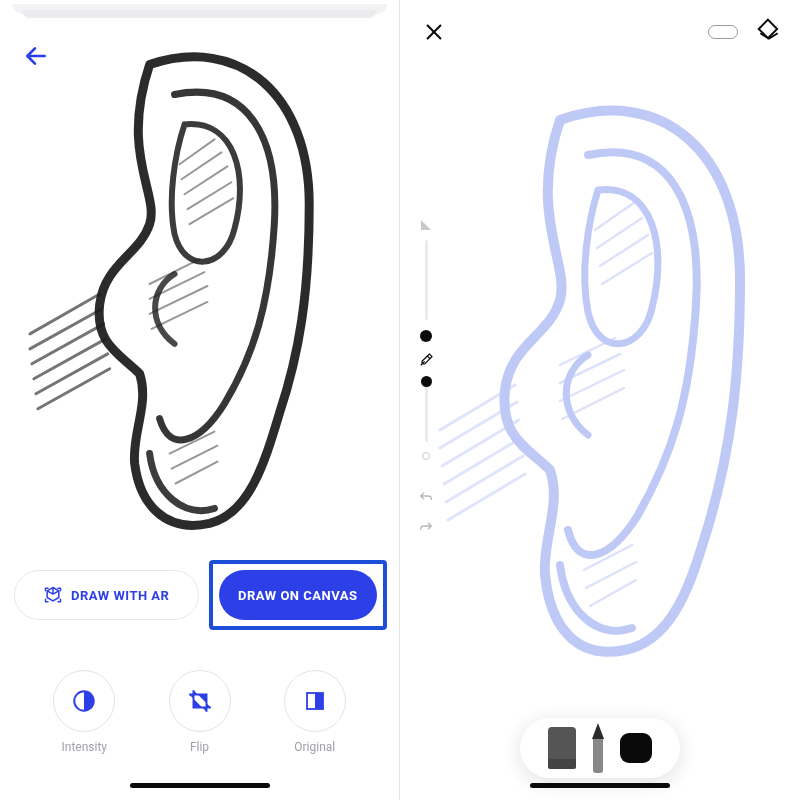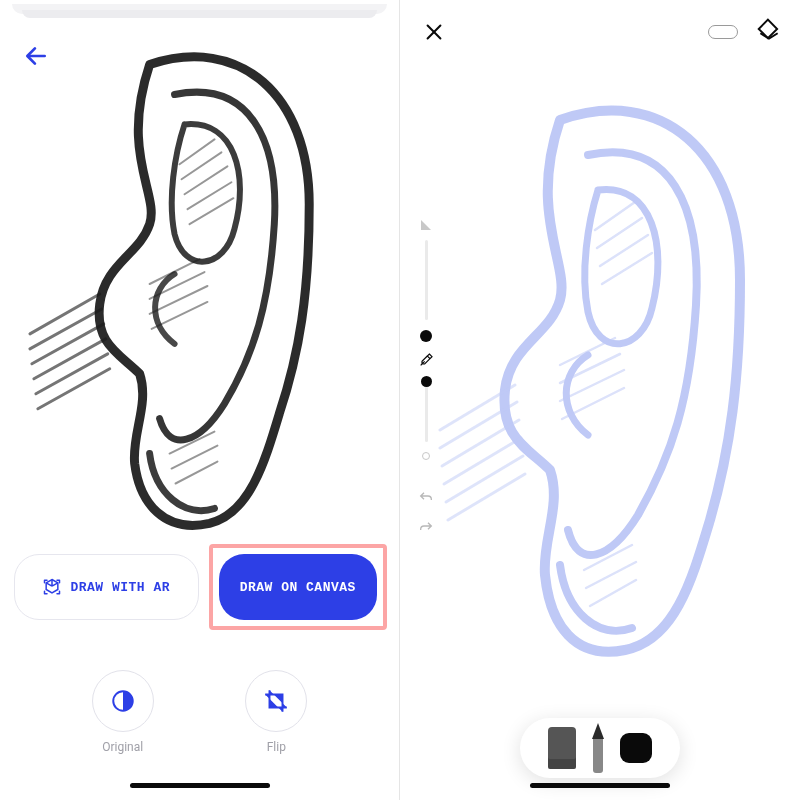--- a/index.html
+++ b/index.html
@@ -48,38 +48,37 @@
 
   .action-row {
     position: absolute;
     left: 14px; right: 14px;
     bottom: 180px;
     display: flex;
     gap: 12px;
   }
   .btn {
     flex: 1;
-    height: 66px;
+    height: 50px;
     border-radius: 25px;
     display: flex;
     align-items: center;
     justify-content: center;
     gap: 8px;
     font-size: 13px;
     font-weight: 700;
     letter-spacing: 0.5px;
     white-space: nowrap;
     padding: 0 12px;
-    font-family: Liberation Mono, monospace;
   }
   .btn-outline { background: #fff; color: #2d3fe6; border: 1px solid #e6e6ee; }
   .btn-primary { background: #2d3fe6; color: #fff; }
   .btn-primary-wrap {
     flex: 1;
-    border: 4px solid #fca5a5;
+    border: 4px solid #1d4ed8;
     border-radius: 4px;
     padding: 6px;
     margin: -10px -2px;
   }
   .btn-outline svg { width: 20px; height: 20px; stroke:#2d3fe6; fill:none;}
 
   .tool-row {
     position: absolute;
     left: 0; right: 0;
     bottom: 46px;
@@ -259,29 +258,38 @@
   </div>
 
   <div class="tool-row">
     <div class="tool">
       <div class="circle">
         <svg width="26" height="26" viewBox="0 0 24 24">
           <circle cx="12" cy="12" r="9" fill="none" stroke-width="1.8"></circle>
           <path d="M12 3a9 9 0 0 1 0 18z" stroke="none"></path>
         </svg>
       </div>
-      <span>Original</span>
+      <span>Intensity</span>
     </div>
     <div class="tool">
       <div class="circle">
         <svg width="26" height="26" viewBox="0 0 24 24" fill="none" stroke-width="1.8">
           <path d="M6 2v16h16M2 6h16v16"></path>
         </svg>
       </div>
       <span>Flip</span>
+    </div>
+    <div class="tool">
+      <div class="circle">
+        <svg width="24" height="24" viewBox="0 0 24 24">
+          <rect x="4" y="4" width="16" height="16" fill="none" stroke-width="1.8"></rect>
+          <rect x="12" y="4" width="8" height="16" stroke="none"></rect>
+        </svg>
+      </div>
+      <span>Original</span>
     </div>
   </div>
 
   <div class="home-indicator"></div>
 </div>
 
 <div class="panel panel-right">
 
   <div class="top-bar">
     <div class="close-btn">

